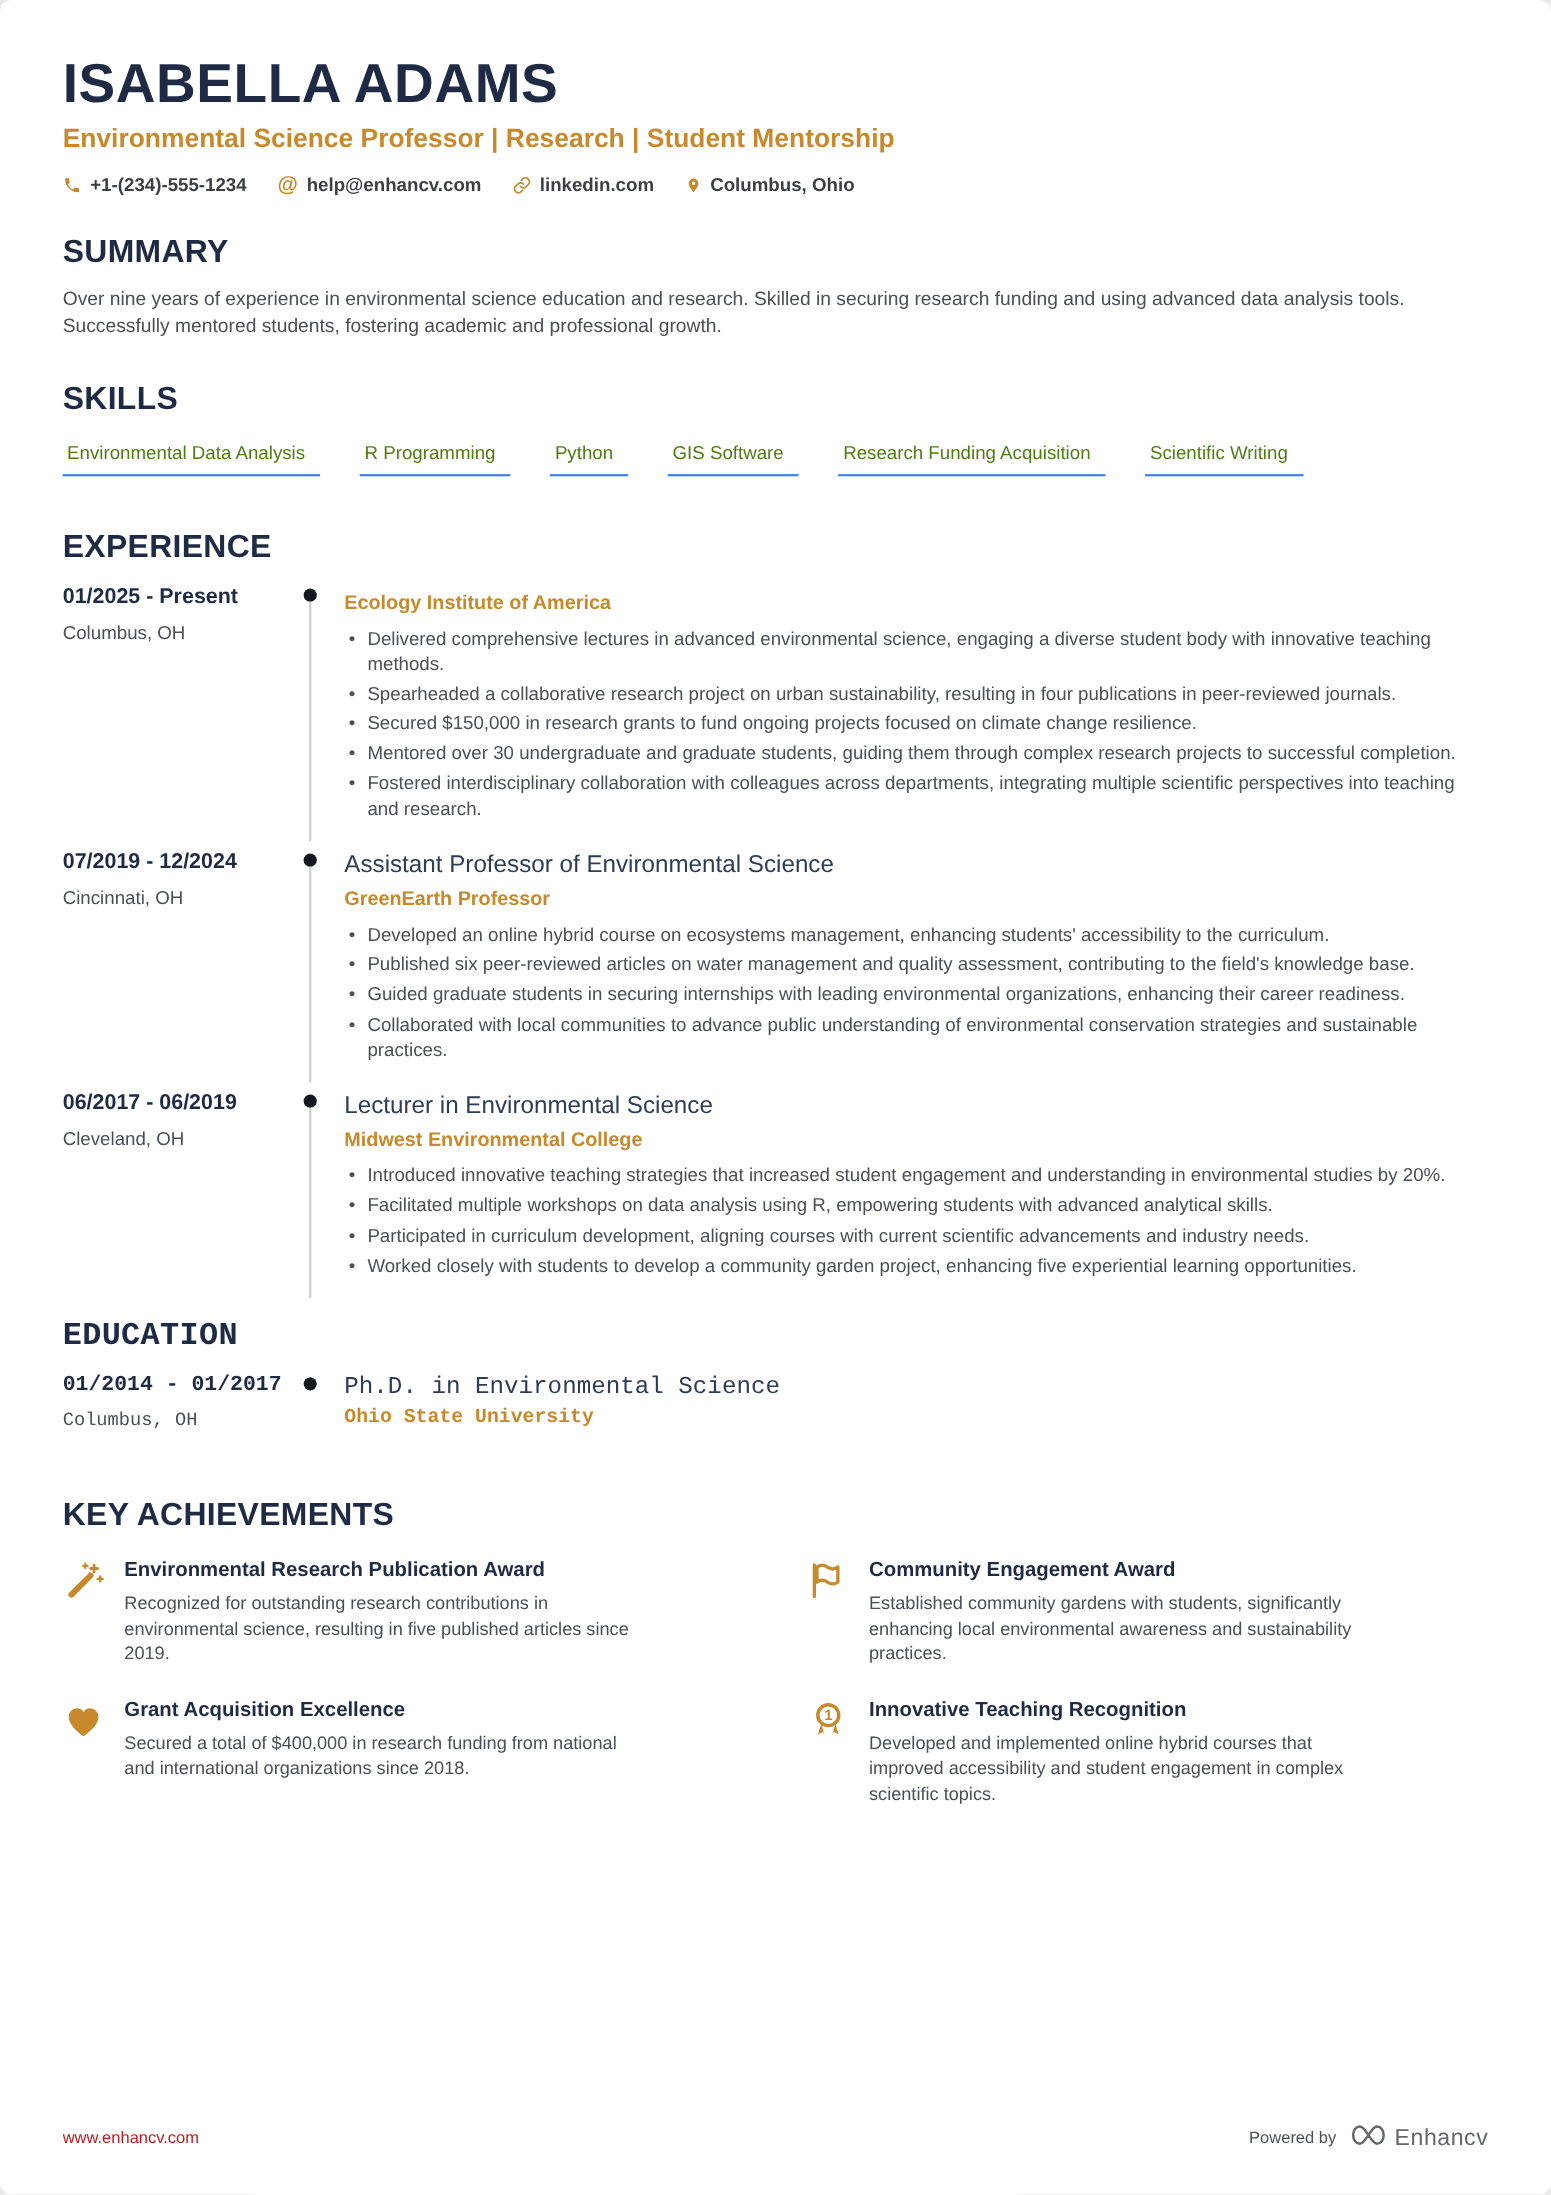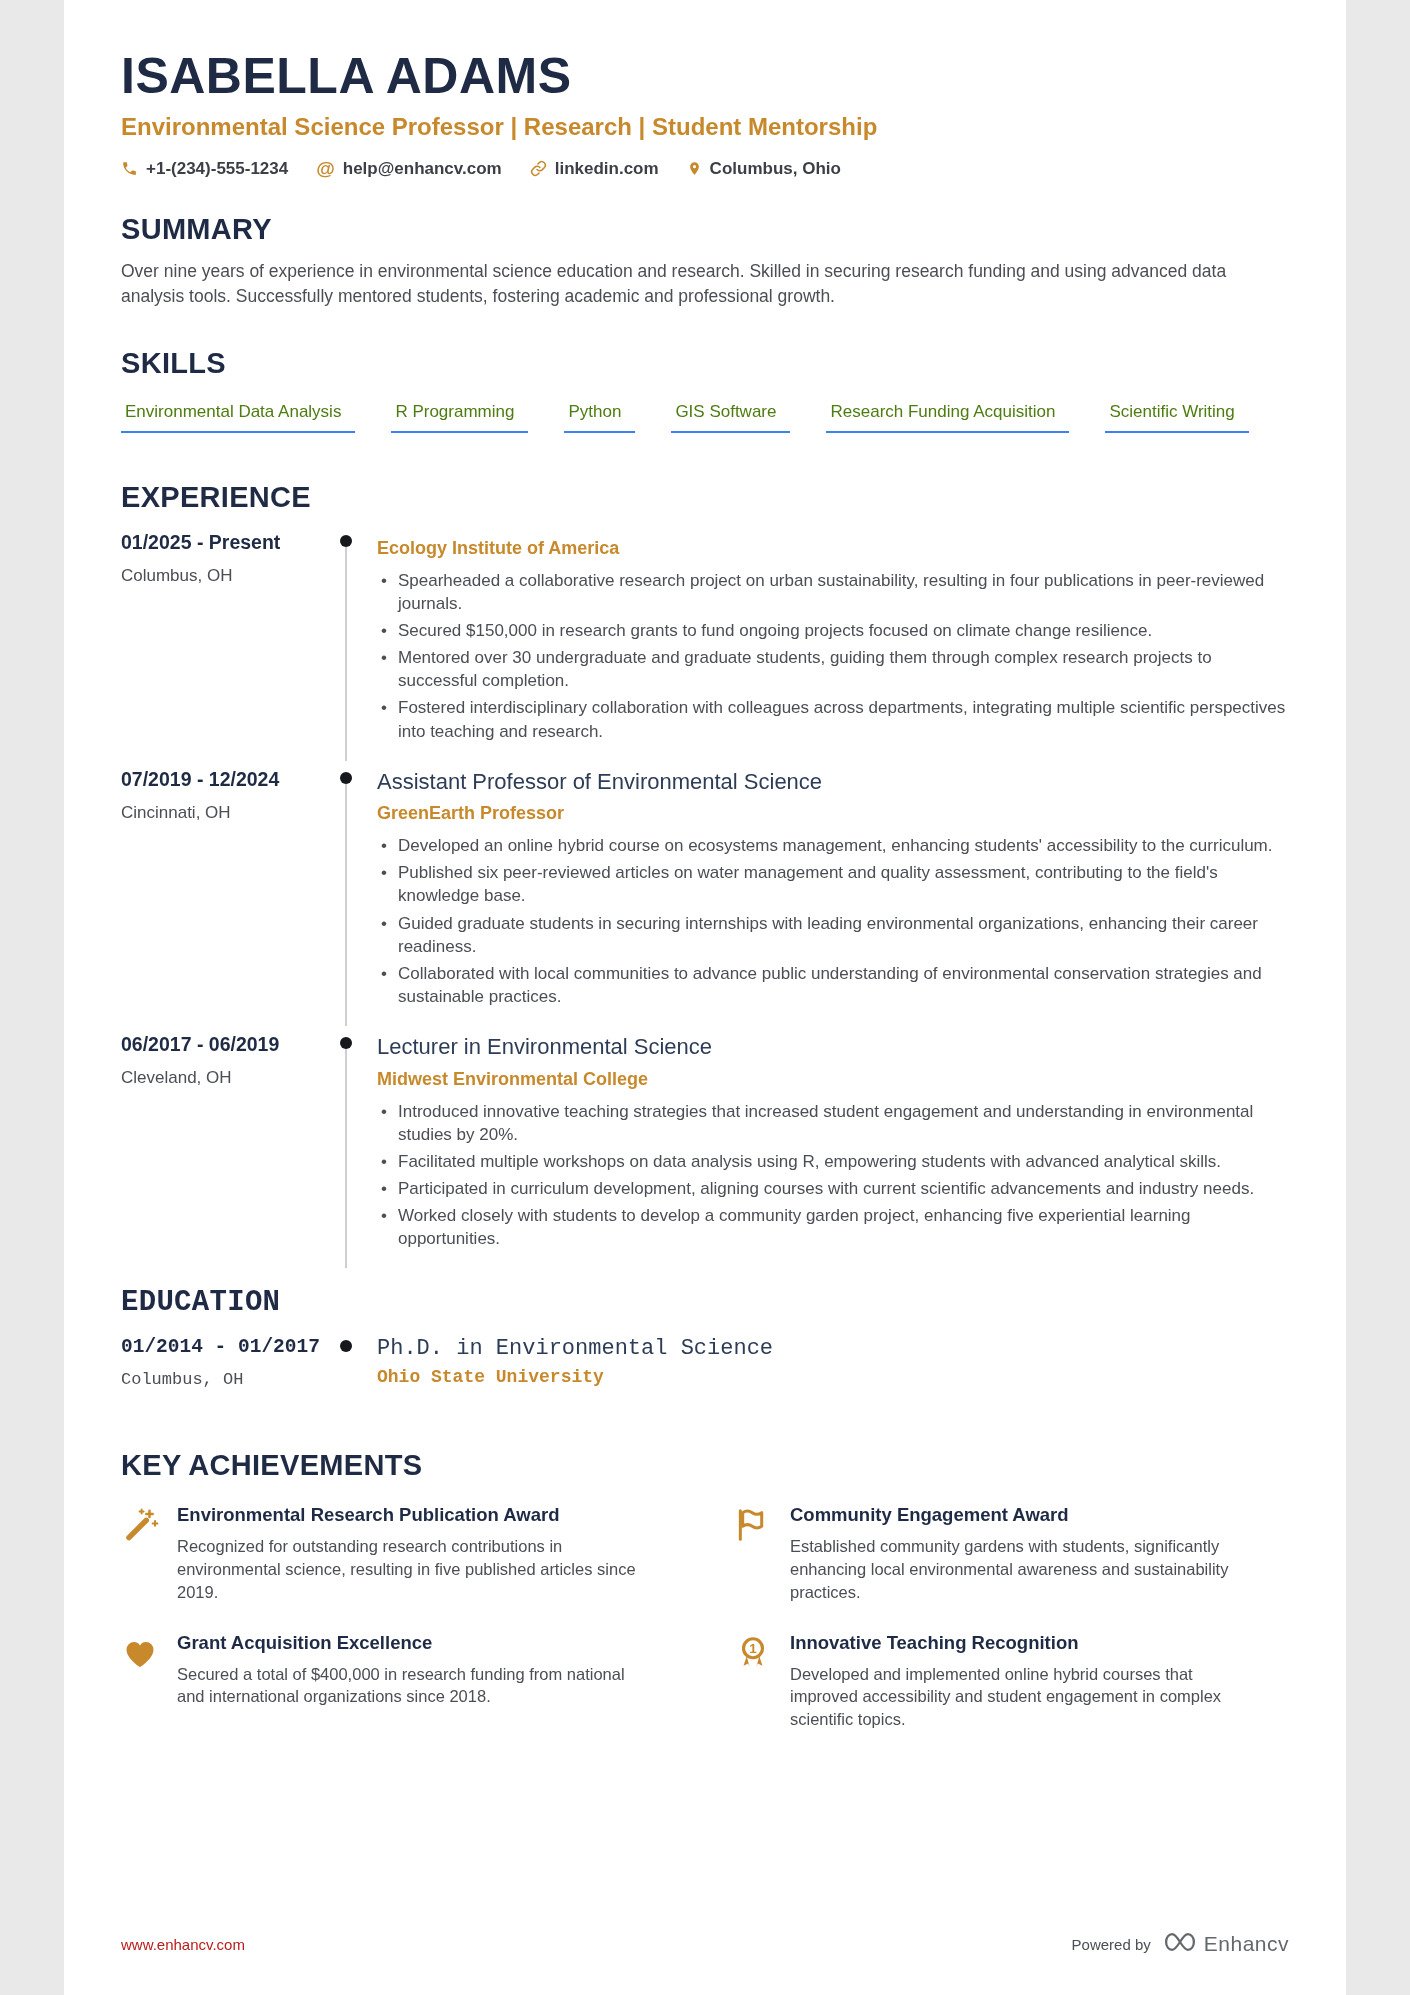--- a/index.html
+++ b/index.html
@@ -1,20 +1,20 @@
 <!DOCTYPE html>
 <html><head>
 <meta charset="utf-8">
 <style>
   * { margin:0; padding:0; box-sizing:border-box; }
   html,body { background:#e9e9e9; }
   body { font-family:"Liberation Sans", sans-serif; }
   .page {
-    width:1282px; height:1995px; background:#ffffff; position:relative;
-    padding:50px 57px 0 57px; overflow:hidden; margin:0 auto;
+    width:1410px; height:1995px; background:#ffffff; position:relative;
+    padding:50px 57px 0 57px; overflow:hidden; margin:0 auto;border-radius:11px;
   }
   
   .name { font-size:50px; font-weight:700; color:#1f2b45; letter-spacing:0.5px; line-height:1.05; }
   .headline { margin-top:10px; font-size:24px; font-weight:700; color:#c7892b; }
   .contact-row { margin-top:18px; display:flex; align-items:center; gap:28px; }
   .contact-item { display:flex; align-items:center; gap:8px; font-size:17px; font-weight:700; color:#3c3f45; }
   .contact-item svg { display:block; }
   .at-glyph { color:#c7892b; font-size:19px; font-weight:700; line-height:1; }
   
   .sec-h { font-size:29px; font-weight:700; color:#1f2b45; letter-spacing:0.3px; }
@@ -125,20 +125,21 @@
         <div class="dates">01/2025 - Present</div>
         <div class="loc">Columbus, OH</div>
       </div>
       <div class="timeline">
           <span class="dot"></span>
           <span class="line"></span>
         </div>
       <div class="content">
         <div class="company">Ecology Institute of America</div>
         <ul class="bullets">
+          <li>Delivered comprehensive lectures in advanced environmental science, engaging a diverse student body with innovative teaching methods.</li>
           <li>Spearheaded a collaborative research project on urban sustainability, resulting in four publications in peer-reviewed journals.</li>
           <li>Secured $150,000 in research grants to fund ongoing projects focused on climate change resilience.</li>
           <li>Mentored over 30 undergraduate and graduate students, guiding them through complex research projects to successful completion.</li>
           <li>Fostered interdisciplinary collaboration with colleagues across departments, integrating multiple scientific perspectives into teaching and research.</li>
         </ul>
       </div>
     </div>
 
     <div class="entry">
       <div class="meta">

